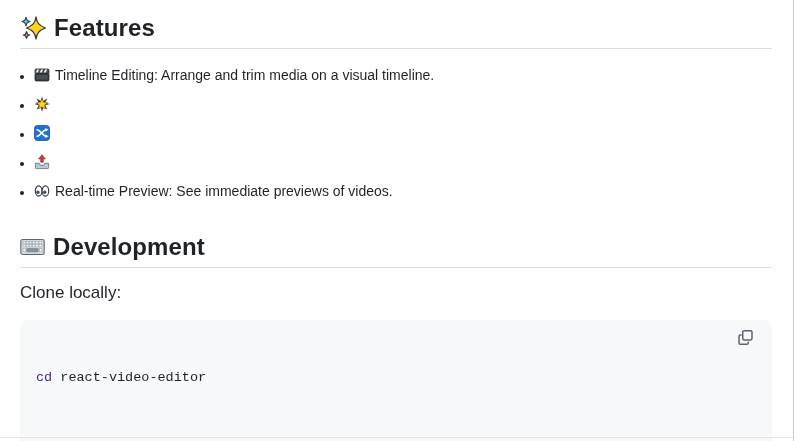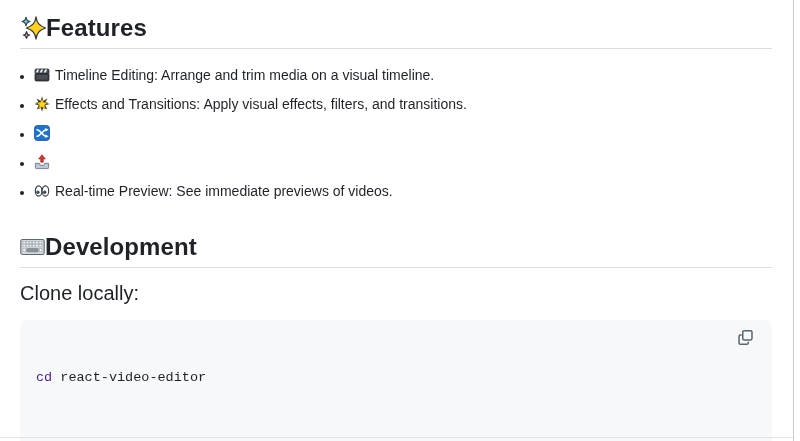--- a/index.html
+++ b/index.html
@@ -5,38 +5,38 @@
   html, body { margin:0; padding:0; }
   body {
     width:800px; height:441px; position:relative; overflow:hidden;
     background:#ffffff; color:#1f2328;
     font-family:"Liberation Sans", sans-serif;
     -webkit-font-smoothing:antialiased;
   }
   .content { position:absolute; left:20px; top:0; width:752px; }
 
   h2.section-heading {
-    display:flex; align-items:center; 
+    display:flex; align-items:center; gap:8px;
     font-size:24px; line-height:28px; font-weight:700;
     margin:14px 0 0 0; padding-bottom:6px;
     border-bottom:1px solid #d8dee4;
     letter-spacing:0.1px;
   }
   h2.section-heading .h-icon { flex:0 0 auto; display:inline-flex; }
 
   #dev-heading { margin-top:29px; }
 
   ul.features-list { margin:17px 0 0 0; padding-left:14px; list-style:disc outside; }
   ul.features-list li {
     margin-bottom:7px; font-size:14px; line-height:19px; color:#1f2328;
   }
   ul.features-list li::marker { color:#1f2328; font-size:12px; }
   .li-icon { display:inline-block; vertical-align:-3px; margin-right:5px; }
 
-  p.clone-intro { margin:16px 0 0 0; font-size:20px; line-height:18px; }
+  p.clone-intro { margin:16px 0 0 0; font-size:17px; line-height:18px; }
 
   .code-block {
     position:relative; margin-top:18px; width:720px;
     background:#f6f8fa; border-radius:6px;
     padding:10px 16px;
     font-family:"Liberation Mono","DejaVu Sans Mono",monospace;
     font-size:13.5px; line-height:19px; color:#1f2328;
     white-space:pre;
   }
   .code-line { height:19px; }
@@ -77,21 +77,21 @@
           <rect x="2.4" y="8" width="11.2" height="4.5" rx="0.6" fill="#4a4f55"></rect>
         </svg>
       </span><span>Timeline Editing: Arrange and trim media on a visual timeline.</span>
     </li>
     <li>
       <span class="li-icon">
         <svg width="16" height="16" viewBox="0 0 16 16">
           <polygon points="8,0.2 9.3,4.9 13.5,2.5 11.1,6.7 15.8,8 11.1,9.3 13.5,13.5 9.3,11.1 8,15.8 6.7,11.1 2.5,13.5 4.9,9.3 0.2,8 4.9,6.7 2.5,2.5 6.7,4.9" fill="#2b3036"></polygon>
           <polygon points="8,2.6 9.6,6.2 13.5,6.6 10.6,9.2 11.4,13 8,11 4.6,13 5.4,9.2 2.5,6.6 6.4,6.2" fill="#ffd21e" stroke="#7a5c00" stroke-width="0.6" stroke-linejoin="round"></polygon>
         </svg>
-      </span><span>Effects and Transitions: Apply visual effects, filters, and transitions.</span>
+      </span>
     </li>
     <li>
       <span class="li-icon">
         <svg width="16" height="16" viewBox="0 0 16 16">
           <rect x="0.5" y="0.5" width="15" height="15" rx="3" fill="#2072d2" stroke="#15509a" stroke-width="0.8"></rect>
           <path d="M3 4.7 C6 4.7 9.3 11.3 12 11.3" fill="none" stroke="#ffffff" stroke-width="1.5" stroke-linecap="round"></path>
           <path d="M3 11.3 C6 11.3 9.3 4.7 12 4.7" fill="none" stroke="#ffffff" stroke-width="1.5" stroke-linecap="round"></path>
           <polygon points="11.4,2.9 14.6,4.7 11.4,6.5" fill="#ffffff"></polygon>
           <polygon points="11.4,9.5 14.6,11.3 11.4,13.1" fill="#ffffff"></polygon>
         </svg>

